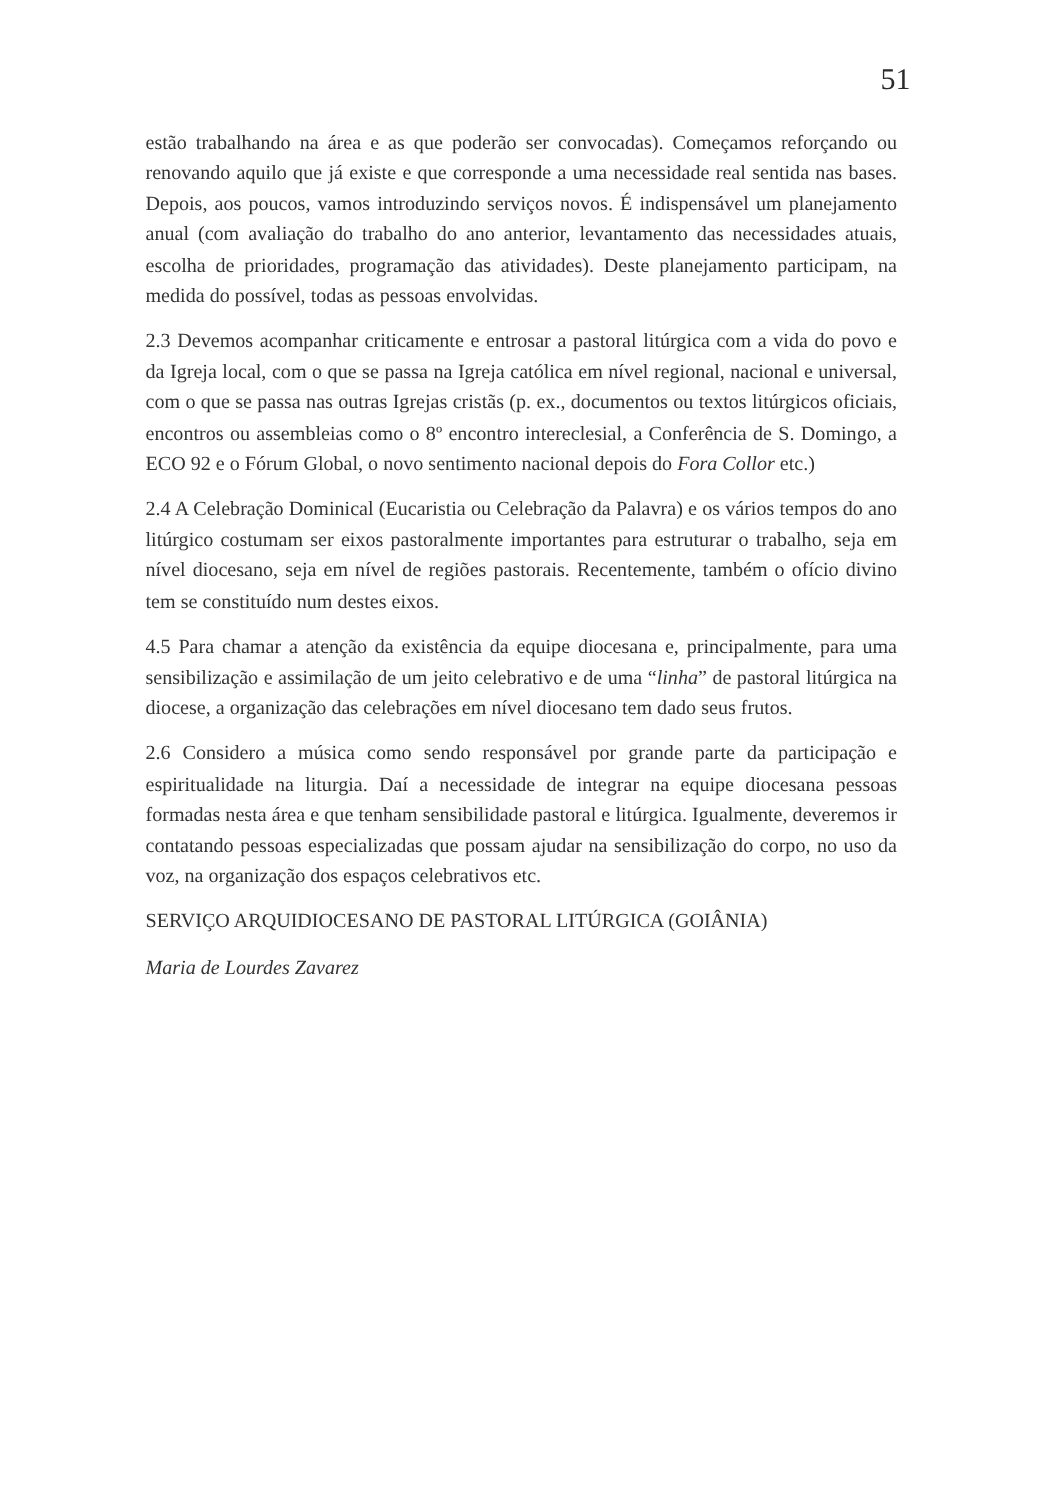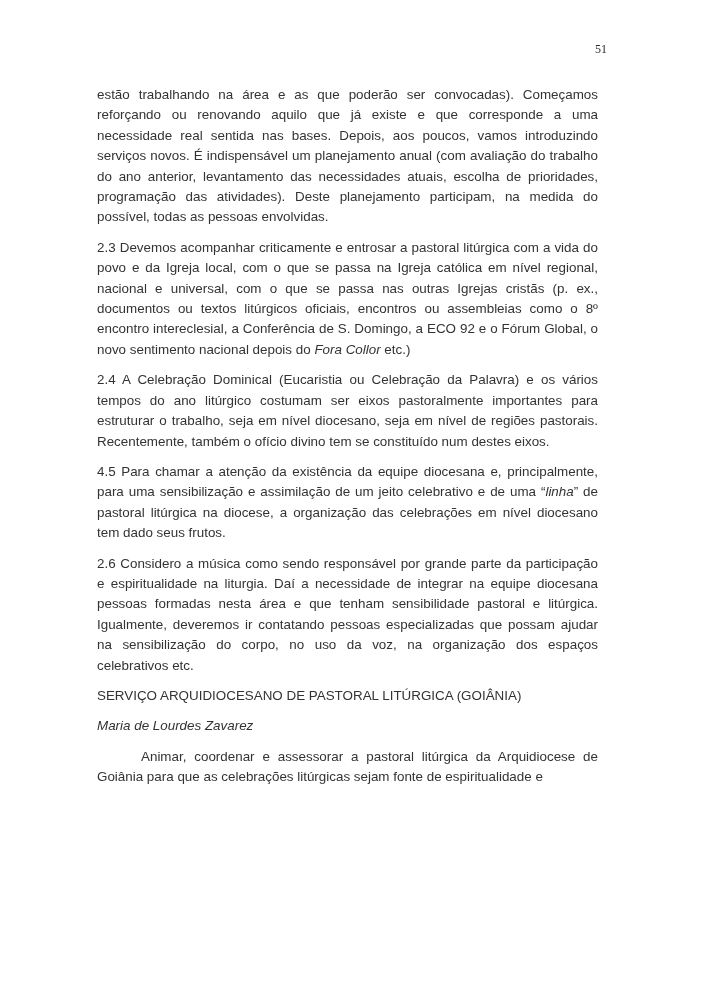--- a/index.html
+++ b/index.html
@@ -14,35 +14,36 @@
     background: #ffffff;
     overflow: hidden;
     font-family: "Liberation Sans", "DejaVu Sans", sans-serif;
     color: #333333;
   }
   .page-number {
     position: absolute;
     top: 42px;
     right: 100px;
     font-family: "Liberation Serif", "DejaVu Serif", serif;
-    font-size: 12px;
+    font-size: 20px;
     color: #2b2b2b;
   }
   .content {
     position: absolute;
     top: 85px;
     left: 97px;
     width: 513px;
     font-size: 13.4px;
     line-height: 20.4px;
   }
   .content p {
     margin: 0 12px 10px 0;
     text-align: justify;
     text-justify: inter-word;
+    font-family: Liberation Serif, serif;
   }
   .anexo-title {
     margin: 32px 0 0 0;
     text-align: center;
     font-style: italic;
   }
   .anexo-subtitle {
     margin: 0;
     text-align: center;
   }
@@ -82,16 +83,15 @@
 
     <p>2.6 Considero a música como sendo responsável por grande parte da participação e espiritualidade na liturgia. Daí a necessidade de integrar na equipe diocesana pessoas formadas nesta área e que tenham sensibilidade pastoral e litúrgica. Igualmente, deveremos ir contatando pessoas especializadas que possam ajudar na sensibilização do corpo, no uso da voz, na organização dos espaços celebrativos etc.</p>
 
 
 
     <p class="anexo-subtitle">SERVIÇO ARQUIDIOCESANO DE PASTORAL LITÚRGICA (GOIÂNIA)</p>
 
     <p class="author-line">Maria de Lourdes Zavarez</p>
 
 
-    <p class="first-indent">Animar, coordenar e assessorar a pastoral litúrgica da Arquidiocese de Goiânia para que as celebrações litúrgicas sejam fonte de espiritualidade e</p>
 
   </div>
 </div>
 
 </body></html>

